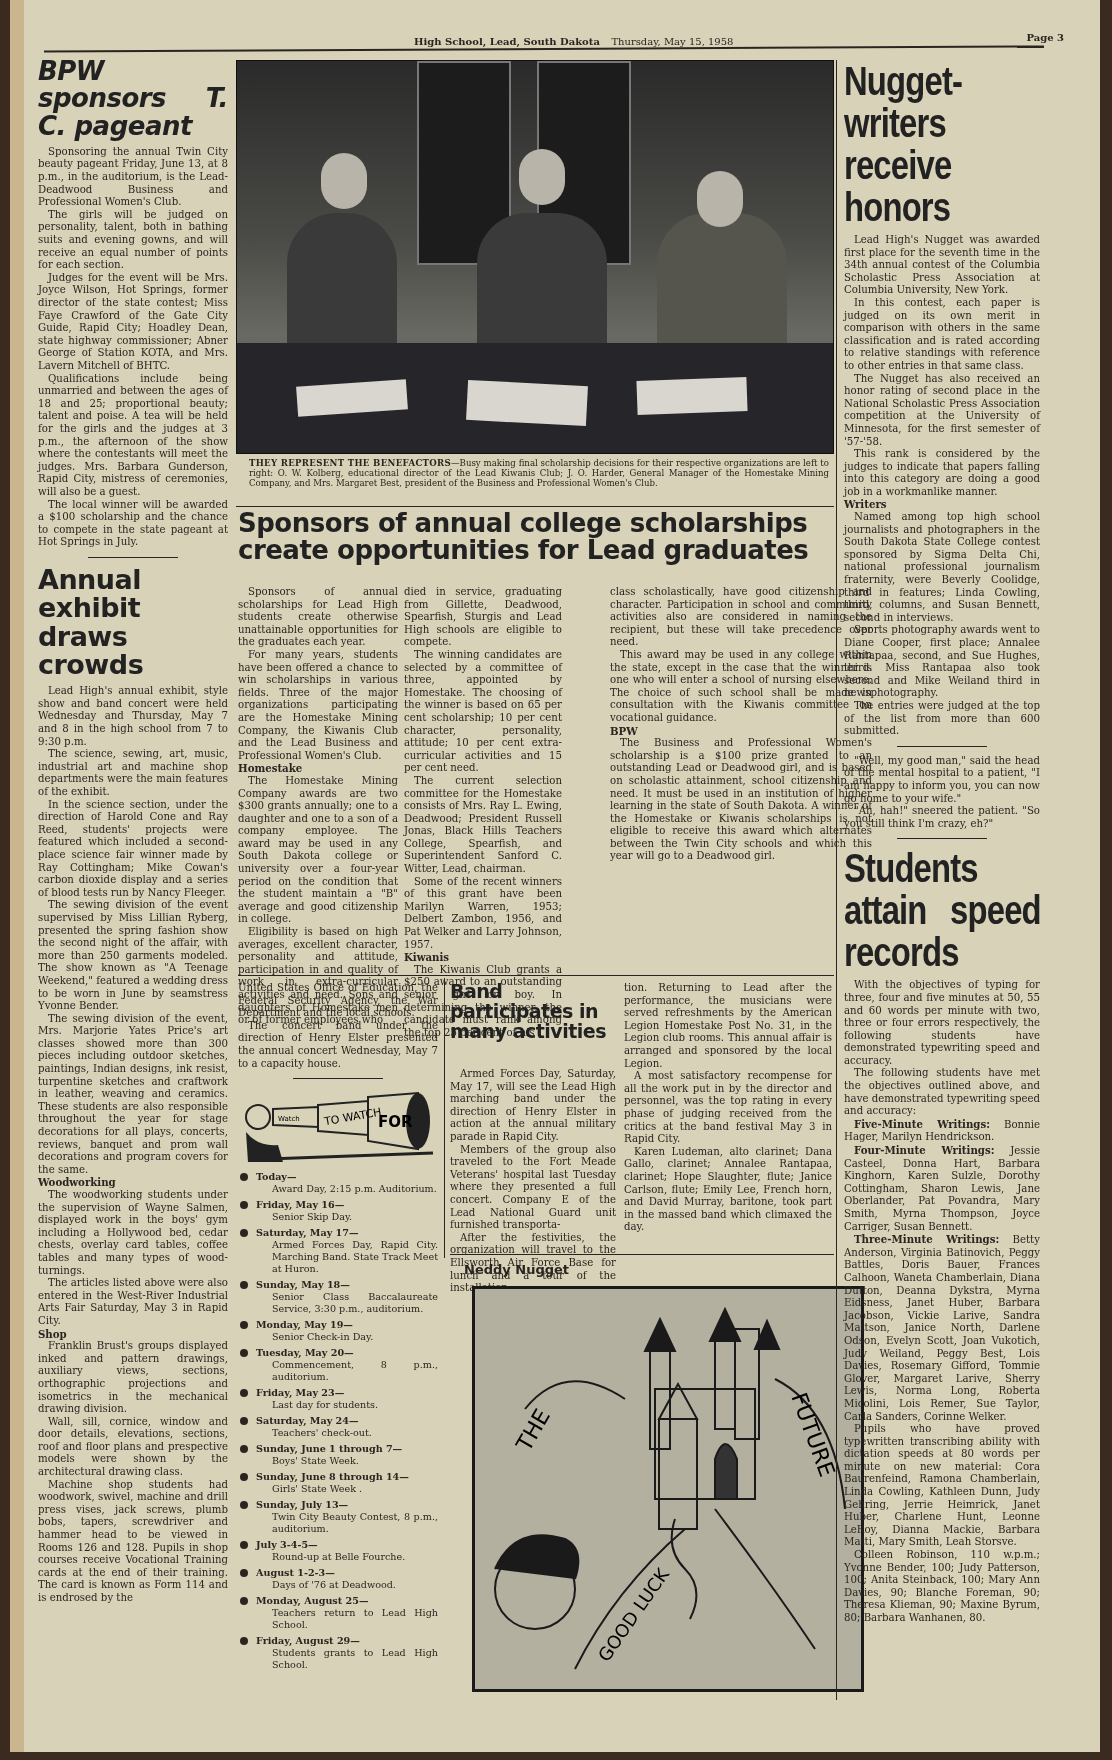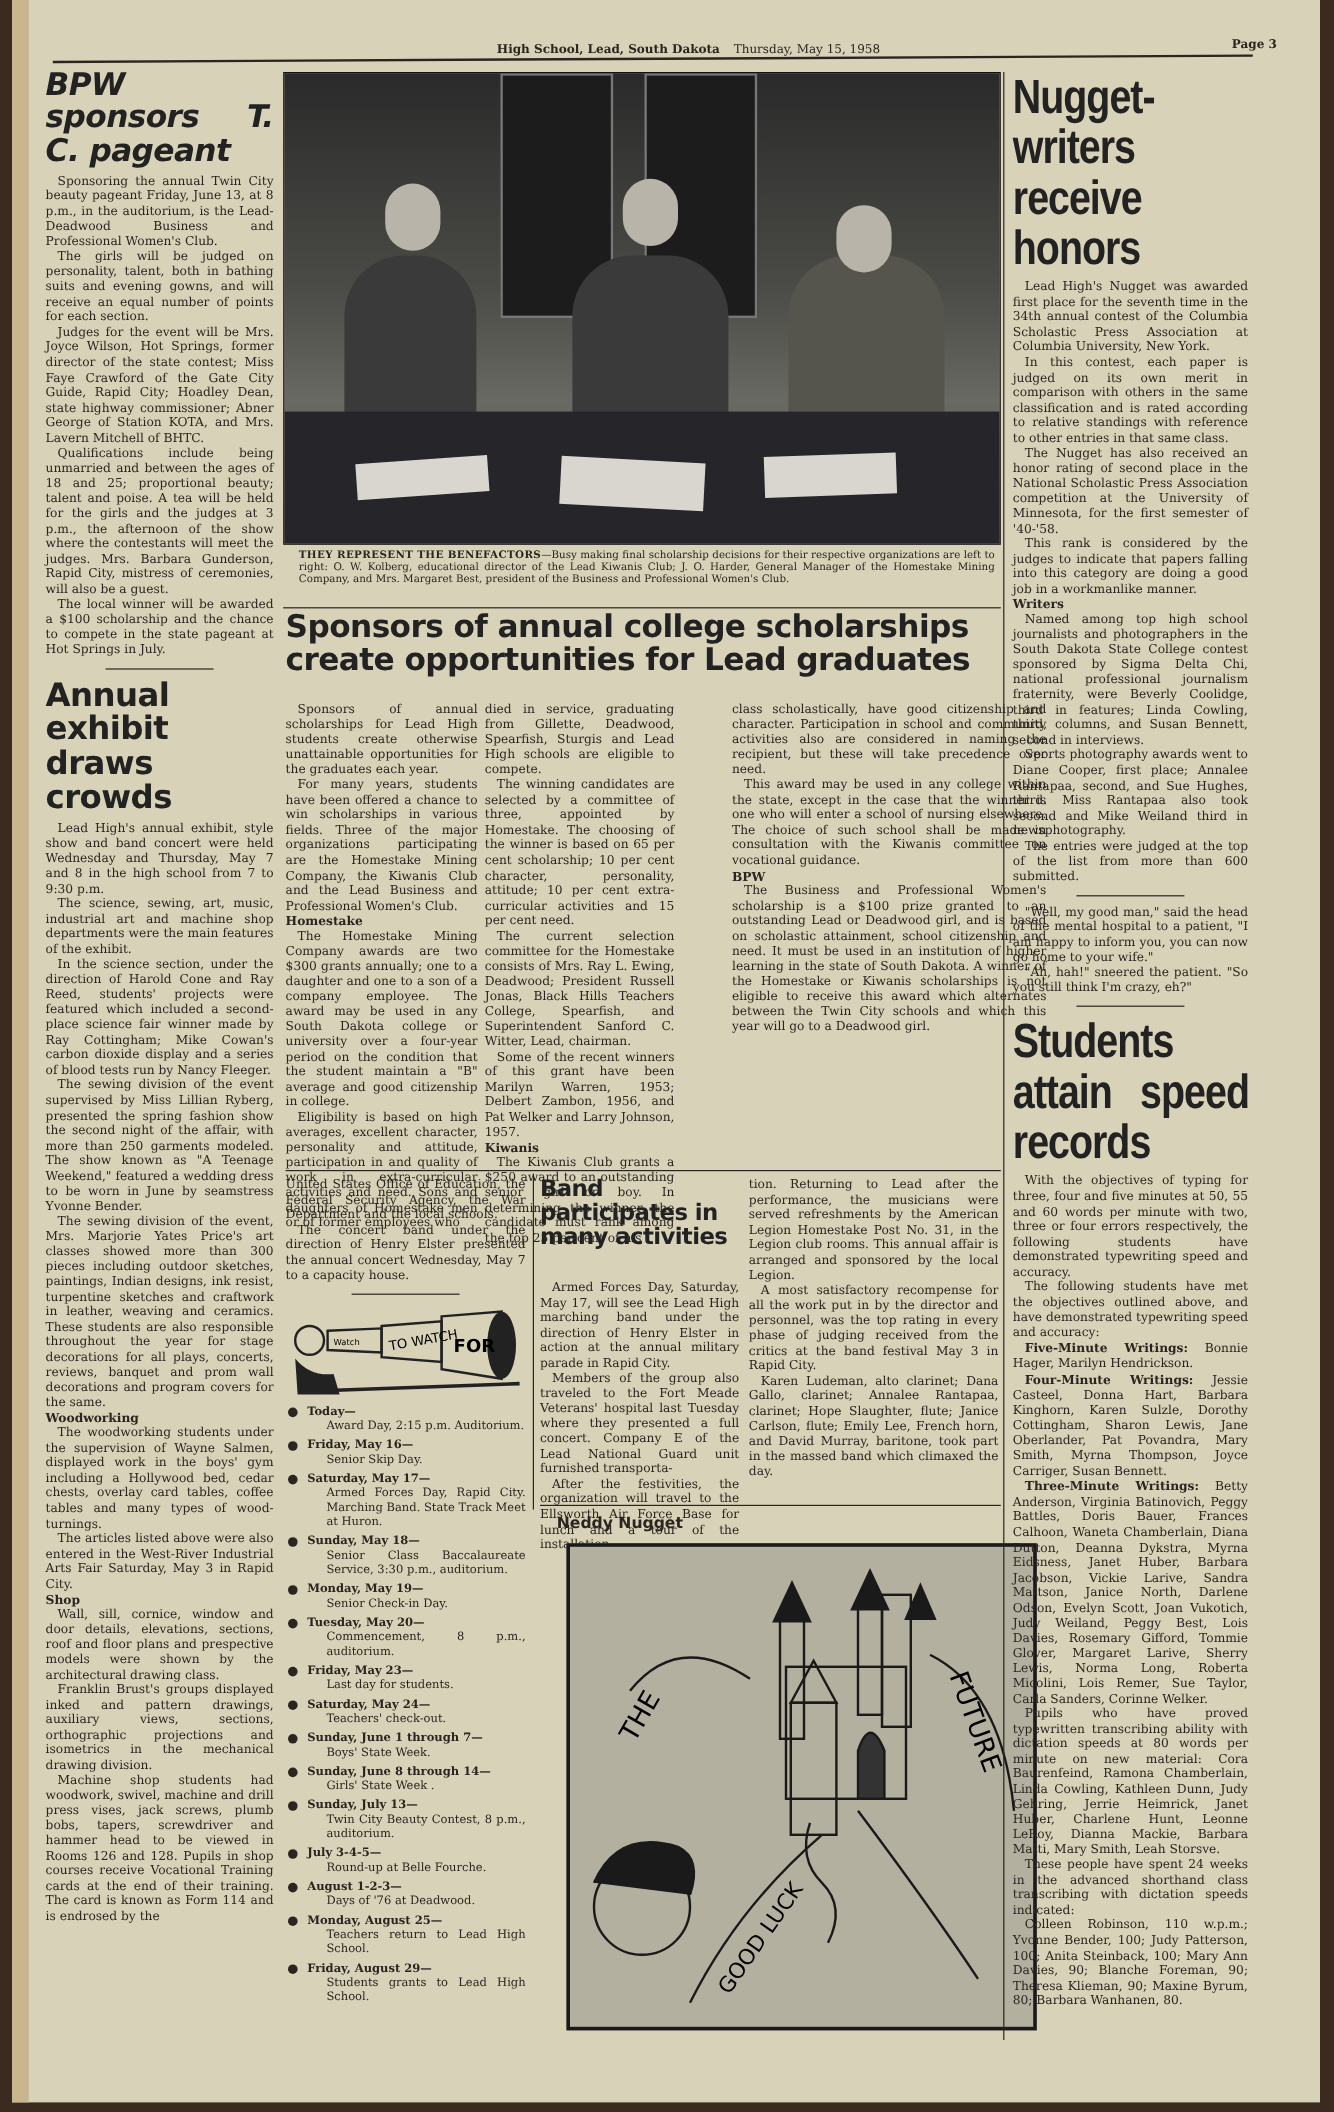--- a/index.html
+++ b/index.html
@@ -63,22 +63,22 @@
     <div>
       <p>Lead High's annual exhibit, style show and band concert were held Wednesday and Thursday, May 7 and 8 in the high school from 7 to 9:30 p.m.</p>
       <p>The science, sewing, art, music, industrial art and machine shop departments were the main features of the exhibit.</p>
       <p>In the science section, under the direction of Harold Cone and Ray Reed, students' projects were featured which included a second-place science fair winner made by Ray Cottingham; Mike Cowan's carbon dioxide display and a series of blood tests run by Nancy Fleeger.</p>
       <p>The sewing division of the event supervised by Miss Lillian Ryberg, presented the spring fashion show the second night of the affair, with more than 250 garments modeled. The show known as "A Teenage Weekend," featured a wedding dress to be worn in June by seamstress Yvonne Bender.</p>
       <p>The sewing division of the event, Mrs. Marjorie Yates Price's art classes showed more than 300 pieces including outdoor sketches, paintings, Indian designs, ink resist, turpentine sketches and craftwork in leather, weaving and ceramics. These students are also responsible throughout the year for stage decorations for all plays, concerts, reviews, banquet and prom wall decorations and program covers for the same.</p>
       <p class="sub">Woodworking</p>
       <p>The woodworking students under the supervision of Wayne Salmen, displayed work in the boys' gym including a Hollywood bed, cedar chests, overlay card tables, coffee tables and many types of wood-turnings.</p>
       <p>The articles listed above were also entered in the West-River Industrial Arts Fair Saturday, May 3 in Rapid City.</p>
       <p class="sub">Shop</p>
+      <p>Franklin Brust's groups displayed inked and pattern drawings, auxiliary views, sections, orthographic projections and isometrics in the mechanical drawing division.</p>
       <p>Wall, sill, cornice, window and door details, elevations, sections, roof and floor plans and prespective models were shown by the architectural drawing class.</p>
-      <p>Franklin Brust's groups displayed inked and pattern drawings, auxiliary views, sections, orthographic projections and isometrics in the mechanical drawing division.</p>
       <p>Machine shop students had woodwork, swivel, machine and drill press vises, jack screws, plumb bobs, tapers, screwdriver and hammer head to be viewed in Rooms 126 and 128. Pupils in shop courses receive Vocational Training cards at the end of their training. The card is known as Form 114 and is endrosed by the</p>
     </div>
   </div>
 
   <div class="photo">
     <div class="win" style="left:180px;"></div>
     <div class="win" style="left:300px;"></div>
     <div class="person" style="left:50px;"></div>
     <div class="head-c" style="left:84px; top:92px;"></div>
     <div class="person" style="left:240px; width:130px;"></div>
@@ -261,39 +261,38 @@
     </svg>
   </div>
 
   <div class="vrule" style="left:812px; top:60px; height:1640px;"></div>
 
   <div class="col" style="left:820px; top:60px; width:196px;">
     <h1 class="head cond" style="font-size:40px; width:240px;">Nugget-writers receive honors</h1>
     <div>
       <p>Lead High's Nugget was awarded first place for the seventh time in the 34th annual contest of the Columbia Scholastic Press Association at Columbia University, New York.</p>
       <p>In this contest, each paper is judged on its own merit in comparison with others in the same classification and is rated according to relative standings with reference to other entries in that same class.</p>
-      <p>The Nugget has also received an honor rating of second place in the National Scholastic Press Association competition at the University of Minnesota, for the first semester of '40-'58.</p>
+      <p>The Nugget has also received an honor rating of second place in the National Scholastic Press Association competition at the University of Minnesota, for the first semester of '57-'58.</p>
       <p>This rank is considered by the judges to indicate that papers falling into this category are doing a good job in a workmanlike manner.</p>
       <p class="sub">Writers</p>
       <p>Named among top high school journalists and photographers in the South Dakota State College contest sponsored by Sigma Delta Chi, national professional journalism fraternity, were Beverly Coolidge, third in features; Linda Cowling, third, columns, and Susan Bennett, second in interviews.</p>
       <p>Sports photography awards went to Diane Cooper, first place; Annalee Rantapaa, second, and Sue Hughes, third. Miss Rantapaa also took second and Mike Weiland third in newsphotography.</p>
       <p>The entries were judged at the top of the list from more than 600 submitted.</p>
     </div>
     <div class="short-rule"></div>
     <div>
       <p>"Well, my good man," said the head of the mental hospital to a patient, "I am happy to inform you, you can now go home to your wife."</p>
       <p>"Ah, hah!" sneered the patient. "So you still think I'm crazy, eh?"</p>
     </div>
     <div class="short-rule"></div>
     <h1 class="head cond" style="font-size:40px; width:240px;">Students attain speed records</h1>
     <div>
       <p>With the objectives of typing for three, four and five minutes at 50, 55 and 60 words per minute with two, three or four errors respectively, the following students have demonstrated typewriting speed and accuracy.</p>
       <p>The following students have met the objectives outlined above, and have demonstrated typewriting speed and accuracy:</p>
       <p><b>Five-Minute Writings:</b> <span>Bonnie Hager, Marilyn Hendrickson.</span></p>
       <p><b>Four-Minute Writings:</b> <span>Jessie Casteel, Donna Hart, Barbara Kinghorn, Karen Sulzle, Dorothy Cottingham, Sharon Lewis, Jane Oberlander, Pat Povandra, Mary Smith, Myrna Thompson, Joyce Carriger, Susan Bennett.</span></p>
       <p><b>Three-Minute Writings:</b> <span>Betty Anderson, Virginia Batinovich, Peggy Battles, Doris Bauer, Frances Calhoon, Waneta Chamberlain, Diana Dutton, Deanna Dykstra, Myrna Eidsness, Janet Huber, Barbara Jacobson, Vickie Larive, Sandra Mattson, Janice North, Darlene Odson, Evelyn Scott, Joan Vukotich, Judy Weiland, Peggy Best, Lois Davies, Rosemary Gifford, Tommie Glover, Margaret Larive, Sherry Lewis, Norma Long, Roberta Micolini, Lois Remer, Sue Taylor, Carla Sanders, Corinne Welker.</span></p>
       <p>Pupils who have proved typewritten transcribing ability with dictation speeds at 80 words per minute on new material: Cora Baurenfeind, Ramona Chamberlain, Linda Cowling, Kathleen Dunn, Judy Gehring, Jerrie Heimrick, Janet Huber, Charlene Hunt, Leonne LeRoy, Dianna Mackie, Barbara Matti, Mary Smith, Leah Storsve.</p>
-      <p>These people have spent 24 weeks in the advanced shorthand class transcribing with dictation speeds indicated:</p>
       <p>Colleen Robinson, 110 w.p.m.; Yvonne Bender, 100; Judy Patterson, 100; Anita Steinback, 100; Mary Ann Davies, 90; Blanche Foreman, 90; Theresa Klieman, 90; Maxine Byrum, 80; Barbara Wanhanen, 80.</p>
     </div>
   </div>
 
 </div>
 
 </body></html>

